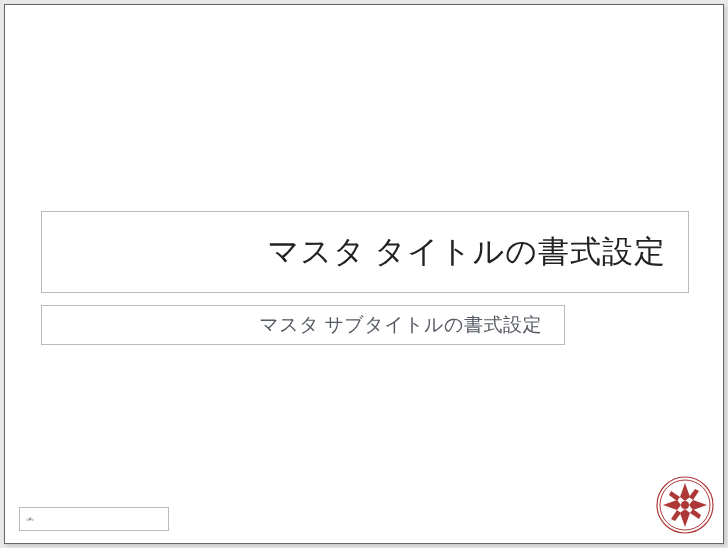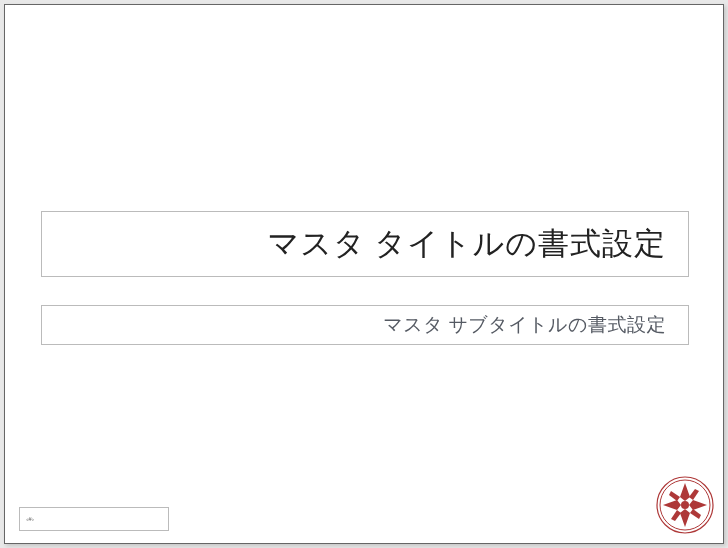--- a/index.html
+++ b/index.html
@@ -18,37 +18,37 @@
     height: 540px;
     background: #ffffff;
     border: 1px solid #666;
     box-shadow: 2px 2px 4px rgba(0,0,0,0.15);
   }
   .title-box {
     position: absolute;
     top: 206px;
     left: 36px;
     width: 648px;
-    height: 66px;
+    height: 82px;
     border: 1px solid #bbb;
     display: flex;
     align-items: center;
     justify-content: flex-end;
     padding-right: 22px;
   }
   .title-text {
     font-size: 31px;
     color: #222;
     letter-spacing: 1px;
   }
   .subtitle-box {
     position: absolute;
     top: 300px;
     left: 36px;
-    width: 648px;
+    width: 524px;
     height: 40px;
     border: 1px solid #bbb;
     display: flex;
     align-items: center;
     justify-content: flex-end;
     padding-right: 22px;
   }
   .subtitle-text {
     font-size: 19px;
     color: #555a63;

